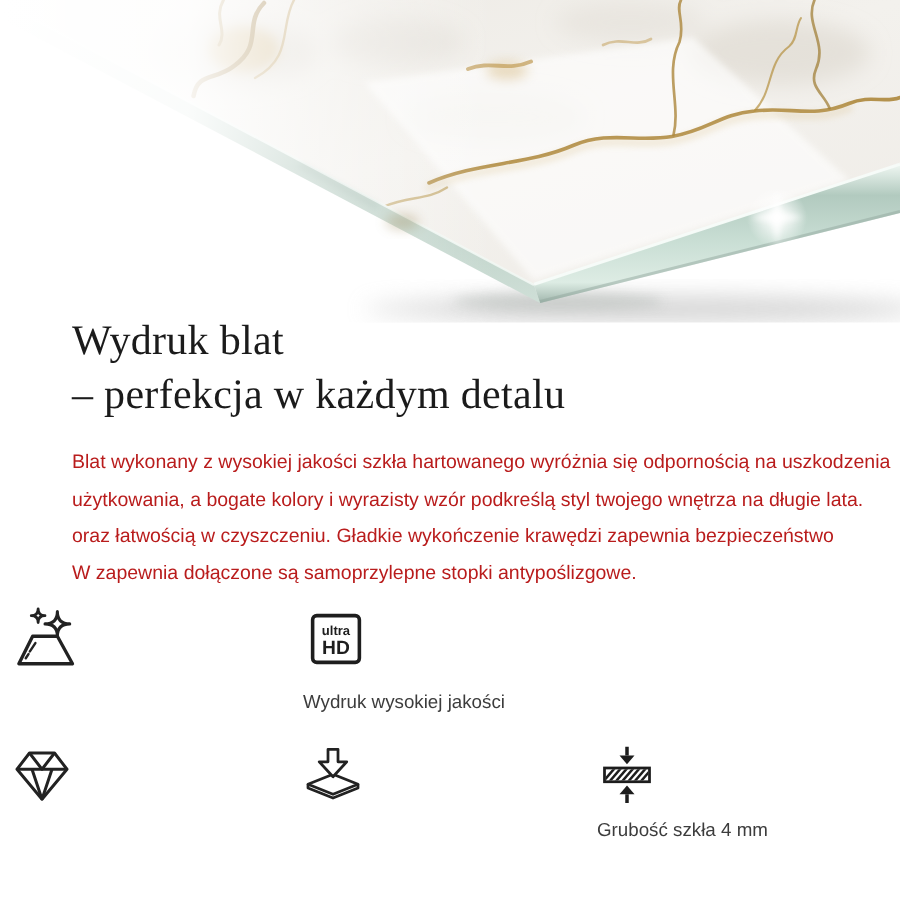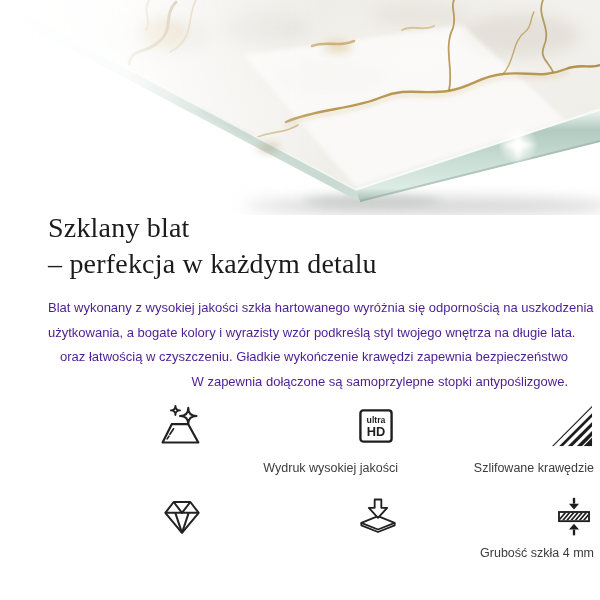--- a/index.html
+++ b/index.html
@@ -9,26 +9,26 @@
     overflow:hidden;
   }
   .hero{position:absolute;top:0;left:0;width:600px;height:215px;}
   .content{position:absolute;left:48px;top:210px;width:520px;}
   .page-title{
     font-family:"Liberation Serif","DejaVu Serif",serif;
     font-weight:400;color:#1b1b1b;font-size:28px;line-height:36px;
     margin:0 0 14px 0;letter-spacing:0.2px;
   }
   .page-title span{display:block;}
-  .description{color:#4c1d95;font-size:13px;line-height:24.5px;text-align:right;}
+  .description{color:#b91c1c;font-size:13px;line-height:24.5px;}
   .description div{white-space:nowrap;}
   .features{position:absolute;left:0;top:404px;width:600px;padding-left:8px;box-sizing:border-box;}
   .features-row{display:flex;}
   .features-row.second{margin-top:20px;}
-  .feature{width:194px;display:flex;flex-direction:column;align-items:flex-end;}
+  .feature{width:194px;display:flex;flex-direction:column;align-items:flex-start;}
   .features-row .feature:nth-child(2),.features-row .feature:nth-child(3){width:196px;}
   .icon-box{height:44px;display:flex;align-items:center;justify-content:center;}
   .second .icon-box{height:40px;}
   .feature-label{
     margin-top:12px;font-size:12.5px;line-height:16.5px;color:#3c3c3c;
     text-align:center;white-space:pre-line;
   }
   .second .feature-label{margin-top:8px;}
   svg text{font-family:"Liberation Sans","DejaVu Sans",sans-serif;}
 </style>
@@ -119,21 +119,21 @@
 
     <circle cx="518" cy="145" r="20" fill="url(#gFlare)"></circle>
     <path d="M518,127 L521,142 L536,145 L521,148 L518,163 L515,148 L500,145 L515,142 Z" fill="#ffffff" opacity="0.95" filter="url(#b2)"></path>
 
     <rect x="0" y="0" width="330" height="215" fill="url(#gFade)"></rect>
   </svg>
 </div>
 
 <div class="content">
   <h1 class="page-title">
-    <span>Szklany blat</span>
+    <span>Wydruk blat</span>
     <span>– perfekcja w każdym detalu</span>
   </h1>
   <div class="description">
     <div>Blat wykonany z wysokiej jakości szkła hartowanego wyróżnia się odpornością na uszkodzenia</div>
     <div>użytkowania, a bogate kolory i wyrazisty wzór podkreślą styl twojego wnętrza na długie lata.</div>
     <div>oraz łatwością w czyszczeniu. Gładkie wykończenie krawędzi zapewnia bezpieczeństwo</div>
     <div>W zapewnia dołączone są samoprzylepne stopki antypoślizgowe.</div>
   </div>
 </div>
 
@@ -155,40 +155,20 @@
       <span class="icon-box">
         <svg viewBox="0 0 48 48" width="44" height="44">
           <rect x="7" y="7" width="34" height="34" rx="3" fill="none" stroke="#1e1e1e" stroke-width="2.6"></rect>
           <text x="24" y="21" text-anchor="middle" font-size="9.5" font-weight="600" fill="#1e1e1e">ultra</text>
           <text x="24" y="35" text-anchor="middle" font-size="14" font-weight="700" fill="#1e1e1e">HD</text>
         </svg>
       </span>
       <span class="feature-label">Wydruk wysokiej jakości</span>
     </div>
 
-    <div class="feature">
-      <span class="icon-box">
-        <svg viewBox="0 0 48 48" width="44" height="44">
-          <defs>
-              <clipPath id="triClip">
-                <path d="M2,46 L46,2 L46,46 Z"></path>
-              </clipPath>
-            </defs>
-          <g clip-path="url(#triClip)" stroke="#1d1d1d">
-            <path d="M0,48 L48,0" stroke-width="2.5"></path>
-            <path d="M10,48 L48,10" stroke-width="3"></path>
-            <path d="M20,48 L48,20" stroke-width="3.5"></path>
-            <path d="M30,48 L48,30" stroke-width="4"></path>
-            <path d="M38,48 L48,38" stroke-width="5"></path>
-            <path d="M40,48 L48,40 L48,48 Z" fill="#1d1d1d" stroke="none"></path>
-          </g>
-        </svg>
-      </span>
-      <span class="feature-label">Szlifowane krawędzie</span>
-    </div>
   </div>
 
   <div class="features-row second">
 
     <div class="feature">
       <span class="icon-box">
         <svg viewBox="0 0 48 48" width="40" height="40" fill="none" stroke="#222222" stroke-width="2.4" stroke-linejoin="round">
           <path d="M4,19 L14,6 L34,6 L44,19 L24,43 Z"></path>
           <path d="M4,19 L44,19"></path>
           <path d="M14,6 L24,19 L34,6"></path>

